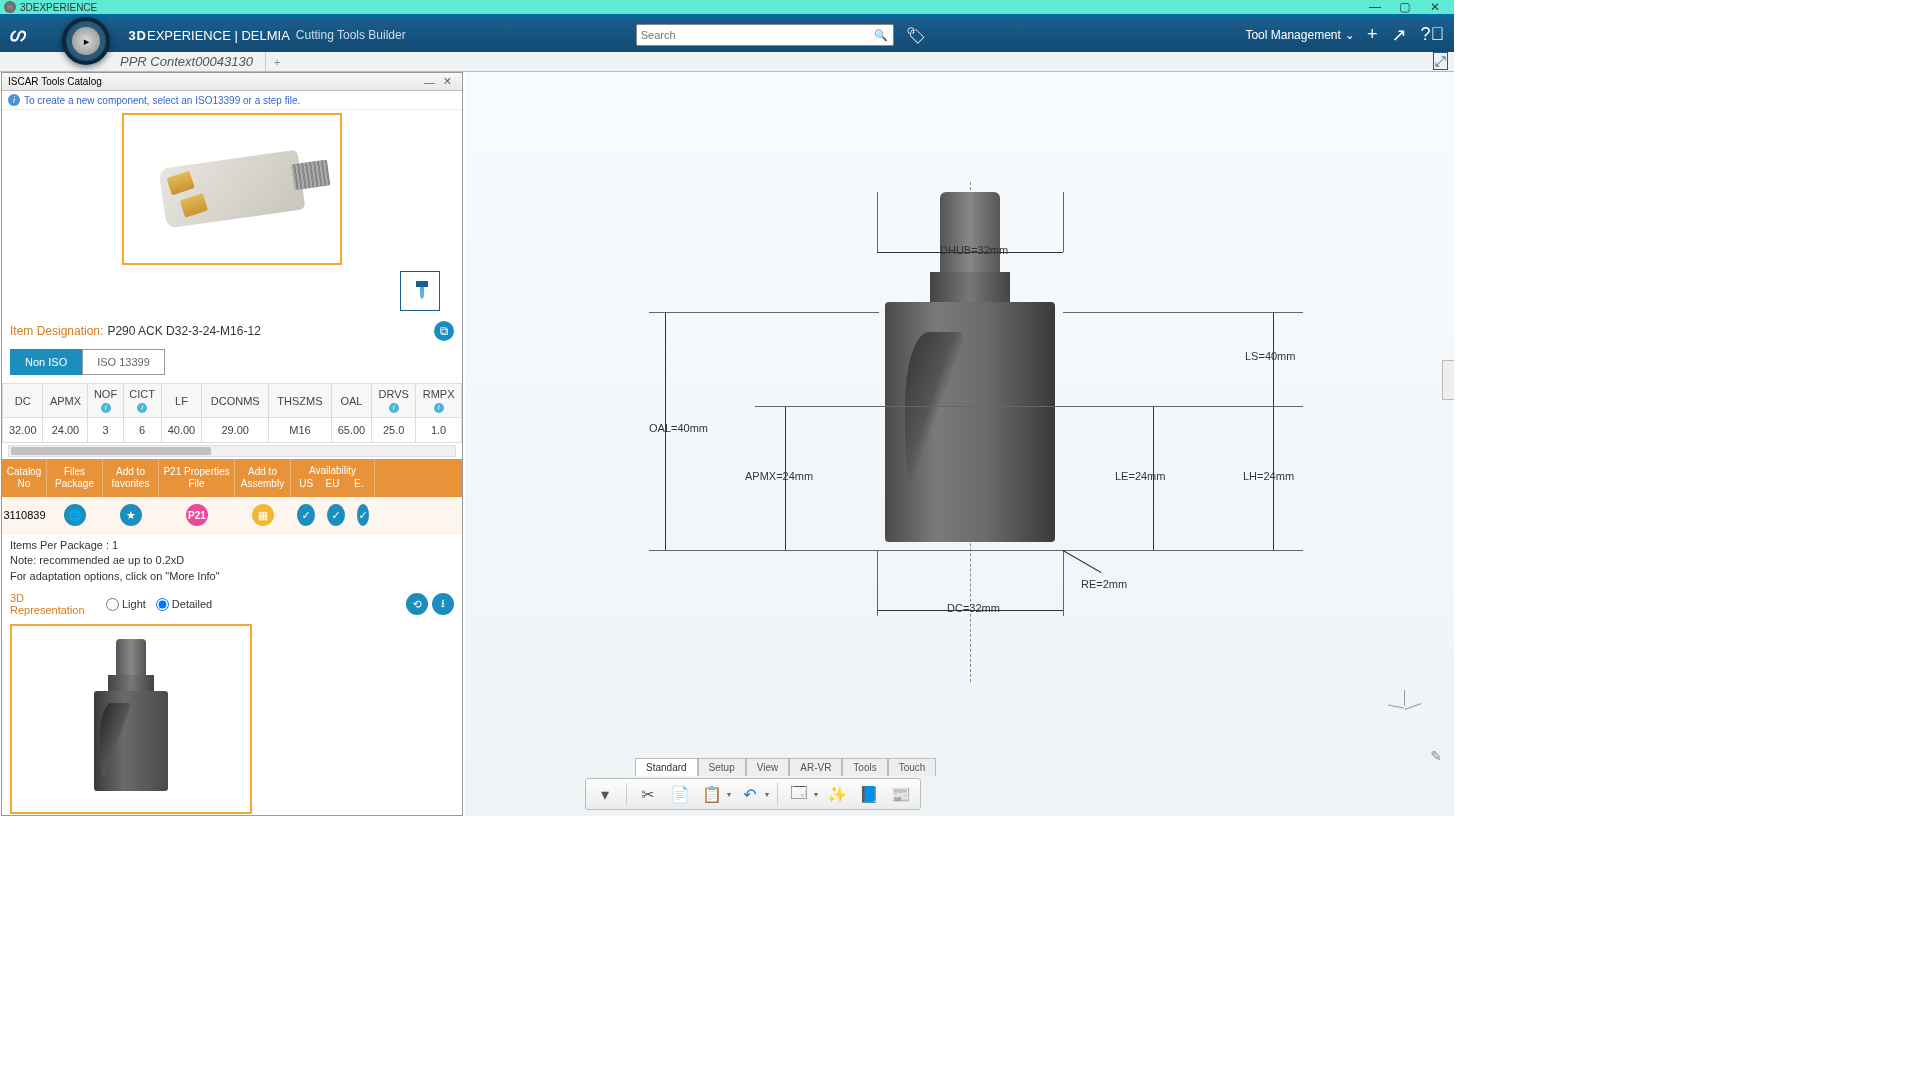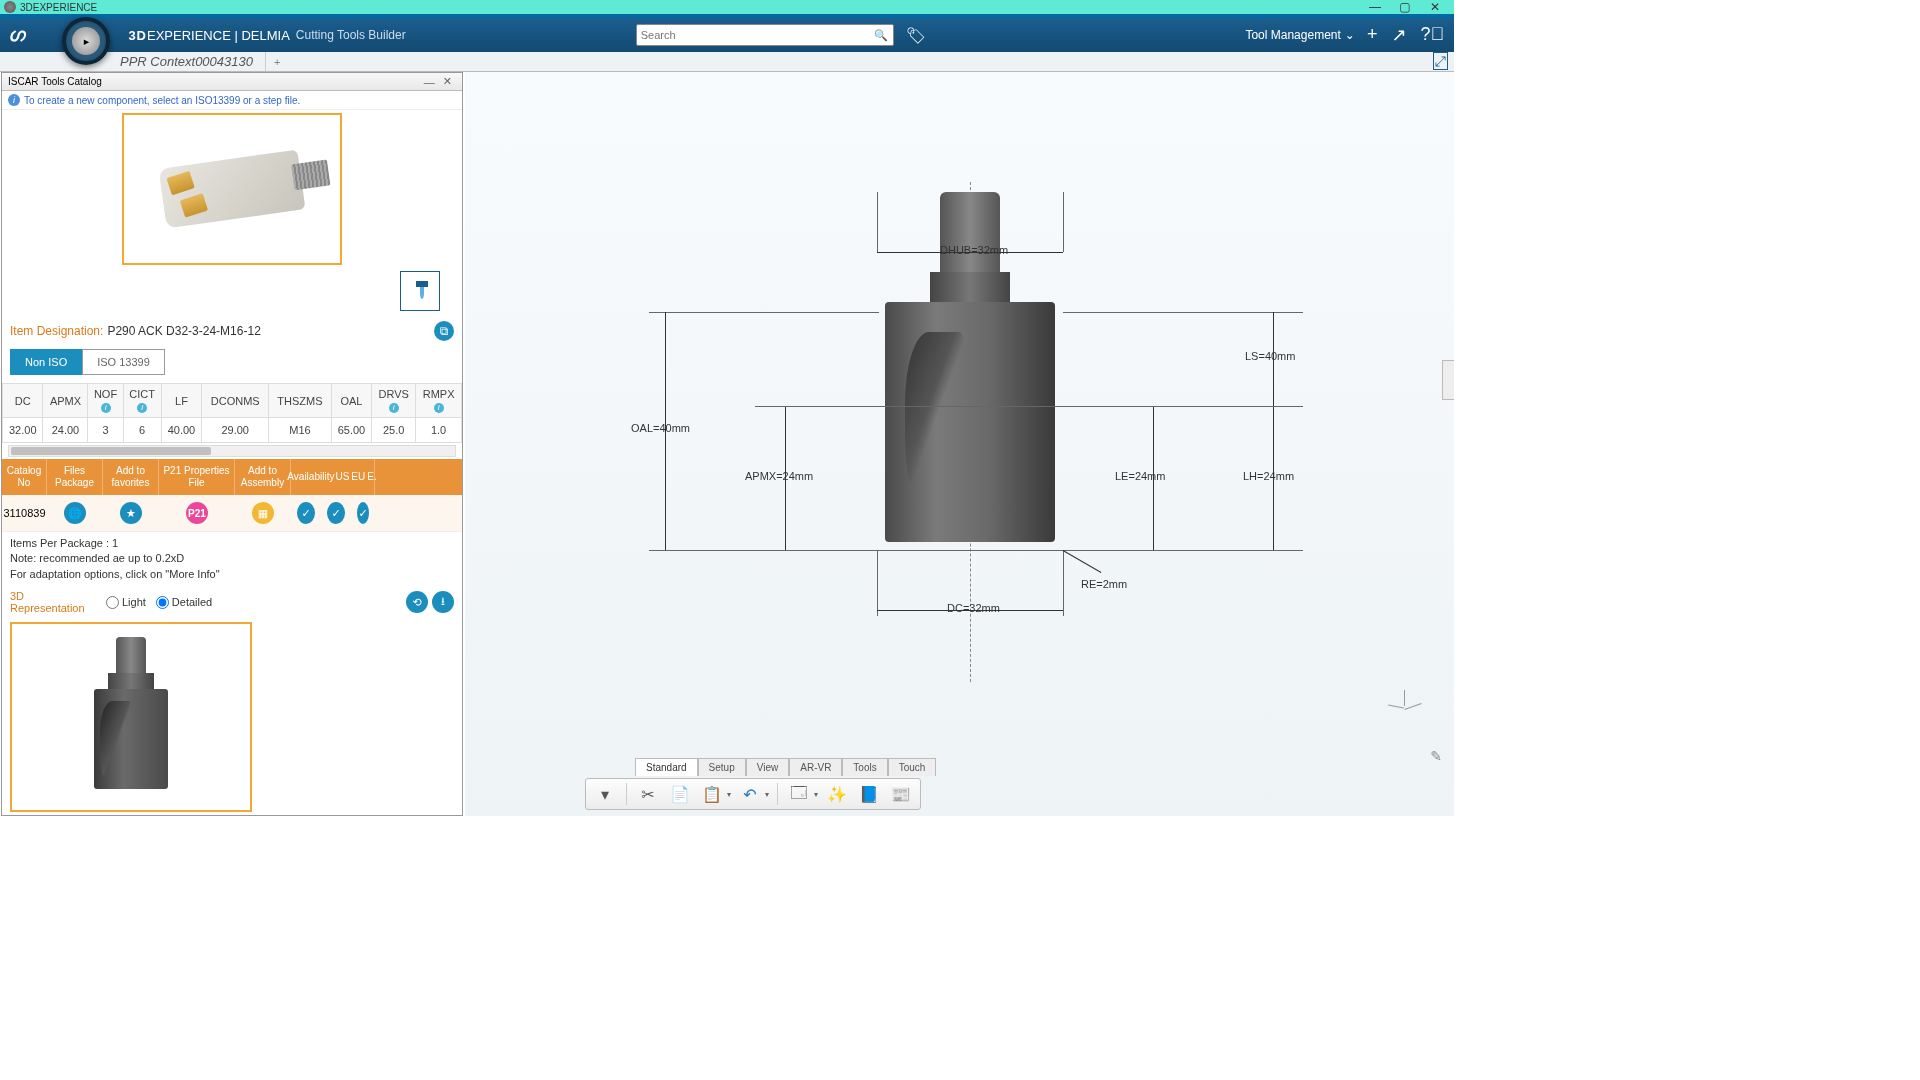--- a/index.html
+++ b/index.html
@@ -72,21 +72,21 @@
 .th-info { display:inline-block; width:10px; height:10px; border-radius:50%; background:#4bb5d8; color:#fff; font-size:8px; line-height:10px; text-align:center; font-style:italic; }
 .hscroll { height:12px; background:#f0f0f0; border:1px solid #ddd; position:relative; margin:2px 6px; }
 .hscroll-thumb { position:absolute; left:2px; top:1px; height:8px; width:200px; background:#c0c0c0; border-radius:2px; }
 
 .actions-hdr { display:flex; background:#e8933a; color:#fff; font-size:10px; text-align:center; }
 .actions-hdr > div { padding:6px 2px; border-right:1px solid rgba(255,255,255,.3); display:flex; align-items:center; justify-content:center; line-height:1.2; }
 .actions-row { display:flex; align-items:center; border-bottom:1px solid #eee; background:#fdf6ee; }
 .actions-row > div { padding:7px 6px; text-align:center; display:flex; align-items:center; justify-content:center; }
 .col-catalog { width:45px; } .col-files { width:56px; } .col-fav { width:56px; } .col-p21 { width:76px; } .col-asm { width:56px; }
 .col-us { width:30px; } .col-eu { width:30px; } .col-e { width:24px; }
-.avail-wrap { width:84px; flex-direction:row; }
+.avail-wrap { width:84px; flex-direction:column; }
 .avail-sub { display:flex; width:100%; }
 .avail-sub > div { flex:1; padding:1px; }
 
 .circ-btn { width:22px; height:22px; border-radius:50%; display:inline-flex; align-items:center; justify-content:center; color:#fff; font-size:11px; }
 .cb-blue { background:#1b8ebe; } .cb-star { background:#1b8ebe; } .cb-p21 { background:#ec4899; font-size:10px; font-weight:bold; }
 .cb-asm { background:#f4b733; } .cb-check { background:#1b8ebe; }
 
 .notes { padding:4px 8px; font-size:11px; color:#333; line-height:1.4; }
 
 .rep-row { display:flex; align-items:center; padding:4px 8px; gap:10px; }
@@ -338,21 +338,21 @@
     </div>
 
     <div class="ext-line" style="left:332px; top:40px; height:60px;"></div>
     <div class="ext-line" style="left:518px; top:40px; height:60px;"></div>
     <div class="dim-line" style="left:332px; top:100px; width:186px;"></div>
     <div class="dim-text" style="left:395px; top:92px;">DHUB=32mm</div>
 
     <div class="ext-line-h" style="left:104px; top:160px; width:230px;"></div>
     <div class="ext-line-h" style="left:104px; top:398px; width:230px;"></div>
     <div class="dim-line-v" style="left:120px; top:160px; height:238px;"></div>
-    <div class="dim-text" style="left:86px; top:270px;">OAL=40mm</div>
+    <div class="dim-text" style="left:104px; top:270px;">OAL=40mm</div>
 
     <div class="dim-line-v" style="left:240px; top:254px; height:144px;"></div>
     <div class="dim-text" style="left:200px; top:318px;">APMX=24mm</div>
 
     <div class="ext-line-h" style="left:518px; top:160px; width:240px;"></div>
     <div class="ext-line-h" style="left:518px; top:254px; width:240px;"></div>
     <div class="dim-line-v" style="left:728px; top:160px; height:94px;"></div>
     <div class="dim-text" style="left:700px; top:198px;">LS=40mm</div>
 
     <div class="dim-line-v" style="left:608px; top:254px; height:144px;"></div>

